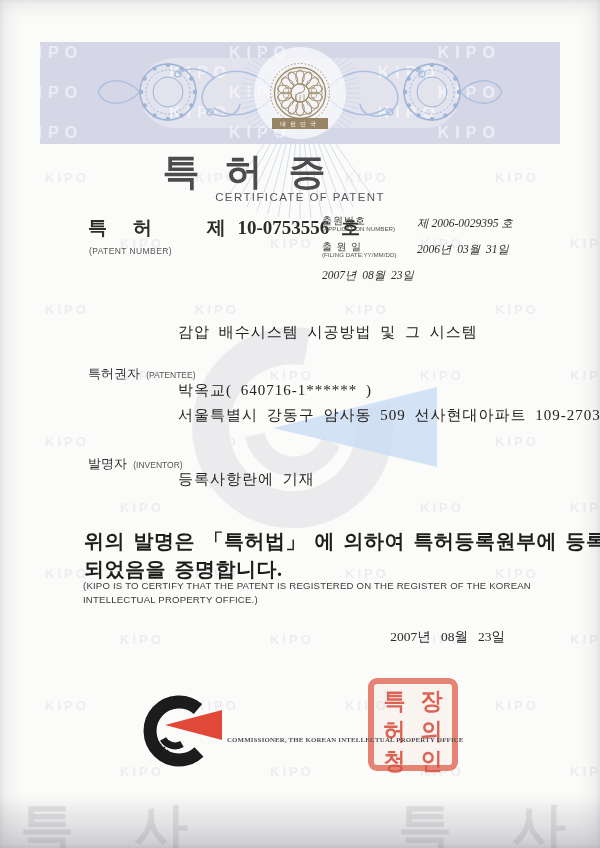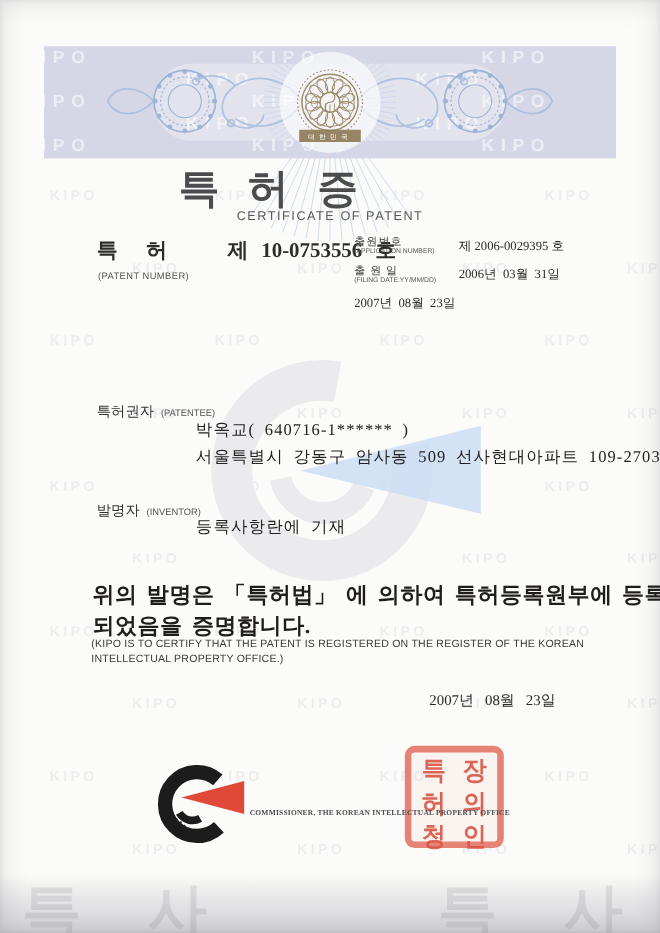--- a/index.html
+++ b/index.html
@@ -49,21 +49,21 @@
   .patnum{position:absolute;left:88px;top:215px;z-index:3;font-size:19px;font-weight:bold;white-space:nowrap;}
   .pn-label{letter-spacing:26px;}
   .pn-value{margin-left:24px;word-spacing:7px;white-space:pre;}
   .pn-en{position:absolute;left:89px;top:246px;z-index:3;font-size:8.5px;letter-spacing:.4px;color:#555;}
 
   .meta{position:absolute;left:322px;top:215px;z-index:3;width:230px;}
   .meta-row{display:flex;margin-bottom:8px;}
   .meta-label{width:95px;flex:none;}
   .meta-ko{font-size:10px;color:#3a3a3a;letter-spacing:1px;line-height:1.1;}
   .meta-en{font-size:6.2px;color:#555;line-height:1.1;letter-spacing:0;}
-  .meta-val{font-size:11.5px;padding-top:1px;white-space:pre;color:#2c2a28;}
+  .meta-val{font-size:11.5px;padding-top:1px;white-space:pre;color:#2c2a28;font-style:italic;}
 
   
   .sec-label{position:absolute;left:88px;z-index:3;font-size:13px;color:#333;white-space:nowrap;}
   .sec-label .en{font-size:8.5px;color:#555;margin-left:3px;}
   .sec-value{position:absolute;left:178px;z-index:3;font-size:15px;letter-spacing:1px;word-spacing:4px;color:#242220;white-space:nowrap;}
 
   
   .statement{position:absolute;left:84px;top:528px;z-index:3;font-size:20px;font-weight:bold;
     line-height:1.38;color:#1f1d1b;letter-spacing:.5px;word-spacing:3px;white-space:nowrap;}
   .statement-en{position:absolute;left:83px;top:579px;width:472px;z-index:3;
@@ -332,20 +332,21 @@
         <div class="meta-ko">출 원 일</div>
         <div class="meta-en sans">(FILING DATE:YY/MM/DD)</div>
       </div>
       <div class="meta-val">2006년  03월  31일</div>
     </div>
     <div class="meta-row">
       <div class="meta-val">2007년  08월  23일</div>
     </div>
   </div>
 
+  <div class="sec-value" style="top:323px">감압 배수시스템 시공방법 및 그 시스템</div>
 
   <div class="sec-label" style="top:365px">
     <span>특허권자</span>
     <span class="en sans">(PATENTEE)</span>
   </div>
   <div class="sec-value" style="top:381px">박옥교( 640716-1****** )</div>
   <div class="sec-value" style="top:406px">서울특별시 강동구 암사동 509 선사현대아파트 109-2703</div>
 
   <div class="sec-label" style="top:455px">
     <span>발명자</span>

